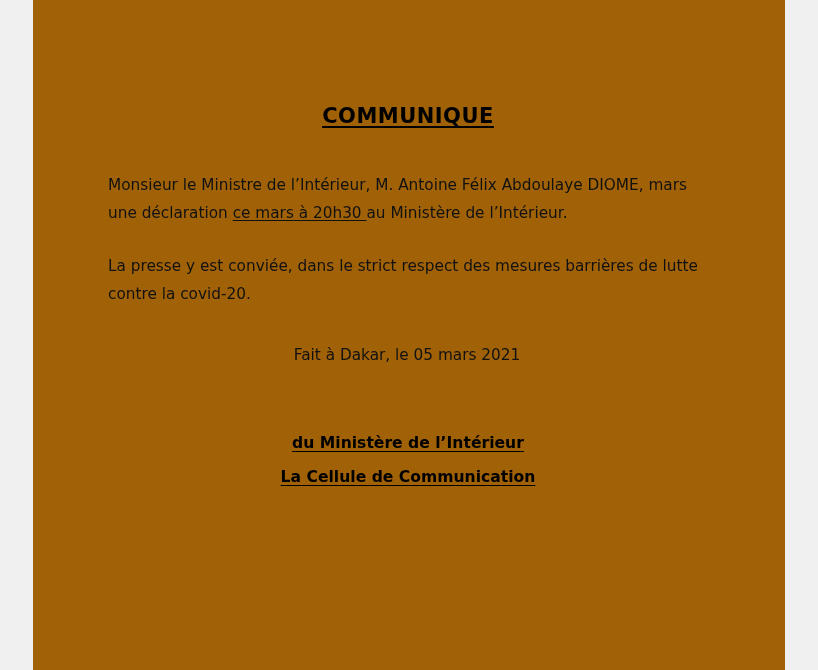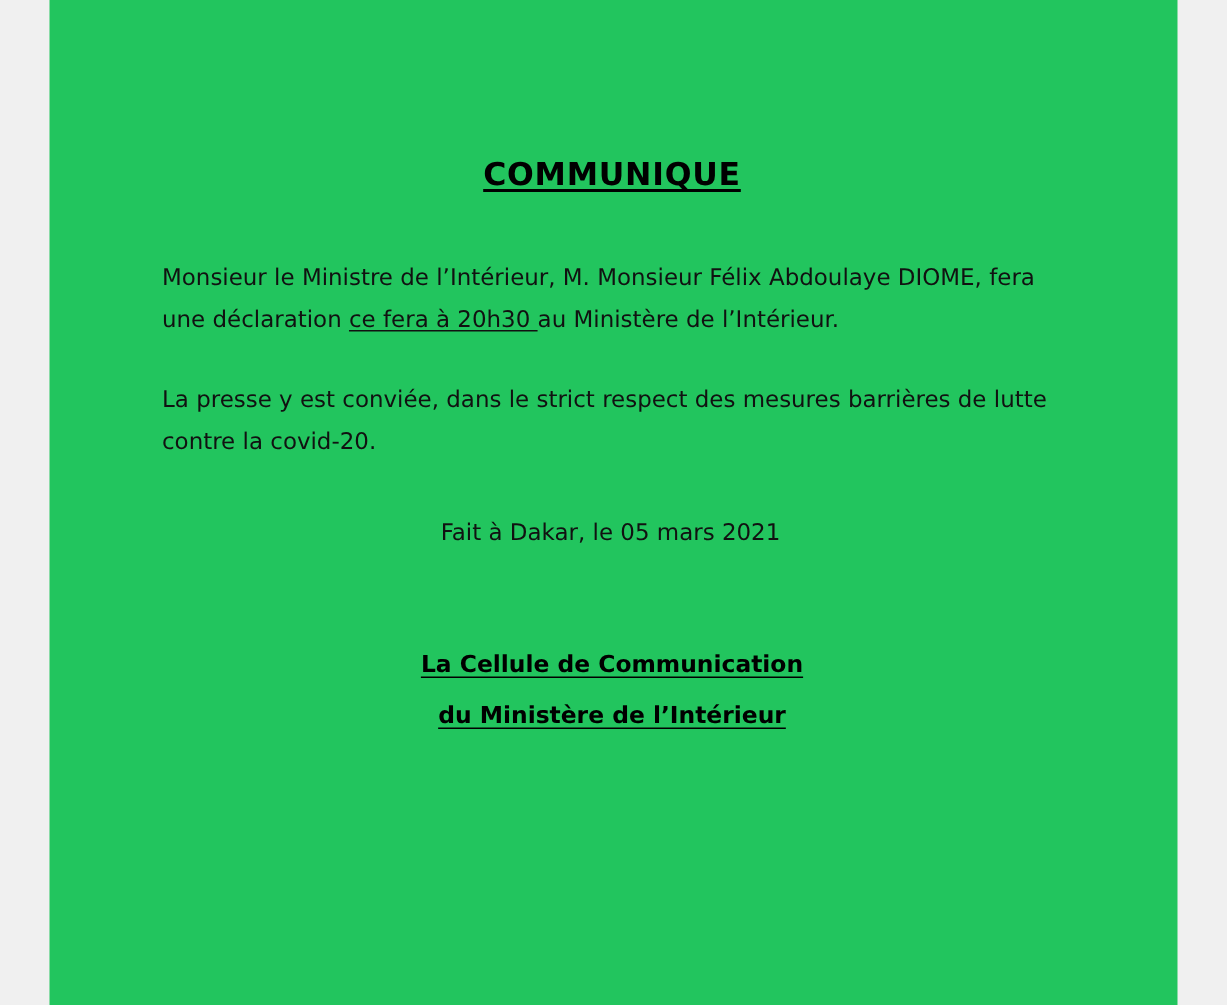--- a/index.html
+++ b/index.html
@@ -12,21 +12,21 @@
     background: #f0f0f0;
     font-family: "DejaVu Sans", sans-serif;
     overflow: hidden;
   }
   .page {
     position: absolute;
     left: 33px;
     top: 0;
     width: 752px;
     height: 670px;
-    background: #22c55e;
+    background: #a16207;
   }
   .doc-body {
     position: absolute;
     left: 75px;
     top: 0;
     width: 600px;
   }
   .title {
     text-align: center;
     font-size: 21px;
@@ -74,28 +74,28 @@
 </style>
 </head>
 <body>
 
 <div class="page">
   <div class="doc-body">
 
     <div class="title">COMMUNIQUE</div>
 
     <div class="para first">
-      <span>Monsieur le Ministre de l’Intérieur, M. Monsieur Félix Abdoulaye DIOME, fera une déclaration </span><span class="u">ce fera à 20h30 </span><span>au Ministère de l’Intérieur.</span>
+      <span>Monsieur le Ministre de l’Intérieur, M. Antoine Félix Abdoulaye DIOME, mars une déclaration </span><span class="u">ce mars à 20h30 </span><span>au Ministère de l’Intérieur.</span>
     </div>
 
     <div class="para">
       <span>La presse y est conviée, dans le strict respect des mesures barrières de lutte contre la covid-20.</span>
     </div>
 
     <div class="date-line">Fait à Dakar, le 05 mars 2021</div>
 
     <div class="signature">
+      <span class="sig-line">du Ministère de l’Intérieur</span>
       <span class="sig-line">La Cellule de Communication</span>
-      <span class="sig-line">du Ministère de l’Intérieur</span>
     </div>
 
   </div>
 </div>
 
 </body></html>

